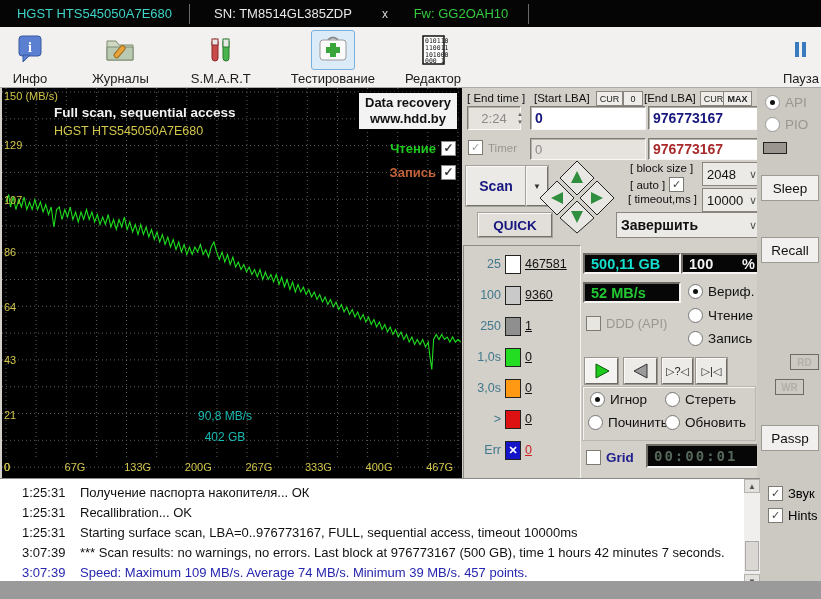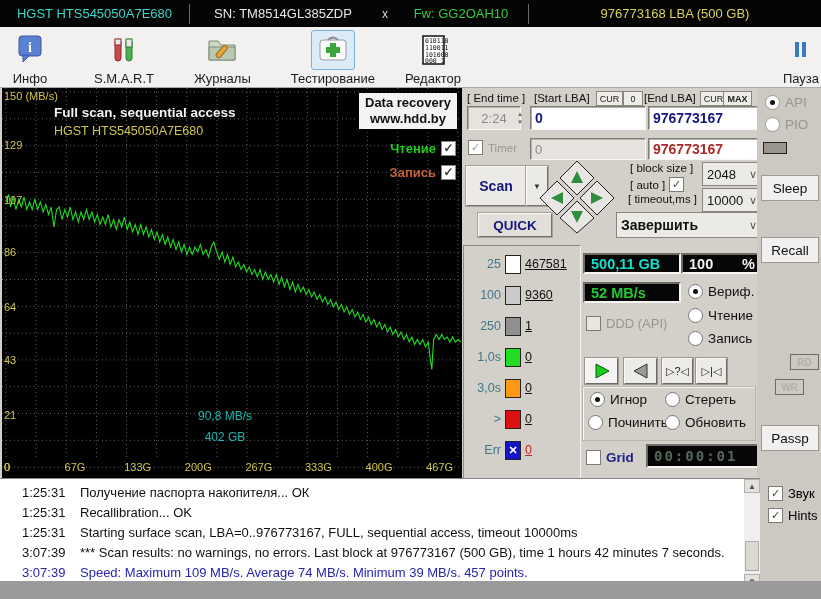--- a/index.html
+++ b/index.html
@@ -98,54 +98,53 @@
 
 <div id="app">
 
   <div id="titlebar">
     <div class="tseg" id="t-model">HGST HTS545050A7E680</div>
     <div class="tsep"></div>
     <div class="tseg" id="t-serial">SN: TM8514GL385ZDP</div>
     <div class="tseg" id="t-close">x</div>
     <div class="tseg" id="t-fw">Fw: GG2OAH10</div>
     <div class="tsep"></div>
-    <div class="tseg" id="t-cap">976773168 LBA (500 GB)</div>
   </div>
 
   <div id="toolbar">
     <div class="tbtn" style="margin-left:8px">
       <div class="ico">
         <svg width="34" height="34">
             <rect x="6" y="3" width="22" height="20" rx="3" fill="#5b80d2" stroke="#3a5aa0"></rect>
             <polygon points="10,22 10,29 17,22" fill="#5b80d2" stroke="#3a5aa0"></polygon>
             <text x="17" y="19" text-anchor="middle" font-size="14" font-weight="bold" fill="#fff" font-family="Liberation Serif,serif">i</text>
           </svg>
       </div>
       <div class="lbl">Инфо</div>
+    </div>
+    <div class="tbtn" style="margin-left:40px">
+      <div class="ico">
+        <svg width="34" height="34">
+            <path d="M4 10 L4 27 L30 27 L30 12 L16 12 L13 8 L4 8 Z" fill="#cfd8c2" stroke="#7c8a70"></path>
+            <path d="M4 14 L30 14 L30 27 L4 27 Z" fill="#b9c9b2" stroke="#7c8a70"></path>
+            <rect x="14" y="12" width="5" height="14" rx="2" transform="rotate(40 17 19)" fill="#e8a33d" stroke="#9a6a1a"></rect>
+          </svg>
+      </div>
+      <div class="lbl">Журналы</div>
     </div>
     <div class="tbtn" style="margin-left:42px">
       <div class="ico">
         <svg width="34" height="34">
             <rect x="8" y="6" width="6" height="22" rx="3" fill="#c94a4a" stroke="#8a2a2a"></rect>
             <rect x="8" y="6" width="6" height="6" fill="#e8e8e8" stroke="#8a2a2a"></rect>
             <rect x="19" y="6" width="6" height="22" rx="3" fill="#49b34d" stroke="#2a7a2e"></rect>
             <rect x="19" y="6" width="6" height="8" fill="#e8e8e8" stroke="#2a7a2e"></rect>
           </svg>
       </div>
       <div class="lbl">S.M.A.R.T</div>
-    </div>
-    <div class="tbtn" style="margin-left:40px">
-      <div class="ico">
-        <svg width="34" height="34">
-            <path d="M4 10 L4 27 L30 27 L30 12 L16 12 L13 8 L4 8 Z" fill="#cfd8c2" stroke="#7c8a70"></path>
-            <path d="M4 14 L30 14 L30 27 L4 27 Z" fill="#b9c9b2" stroke="#7c8a70"></path>
-            <rect x="14" y="12" width="5" height="14" rx="2" transform="rotate(40 17 19)" fill="#e8a33d" stroke="#9a6a1a"></rect>
-          </svg>
-      </div>
-      <div class="lbl">Журналы</div>
     </div>
     <div class="tbtn sel" style="margin-left:40px">
       <div class="ico">
         <svg width="36" height="36">
             <path d="M13 8 Q18 3 23 8" fill="none" stroke="#8a8a8a" stroke-width="2"></path>
             <rect x="5" y="8" width="26" height="20" rx="3" fill="#fbfbfb" stroke="#9a9a9a"></rect>
             <rect x="15" y="11" width="6" height="14" fill="#3aa53a"></rect>
             <rect x="11" y="15" width="14" height="6" fill="#3aa53a"></rect>
           </svg>
       </div>

